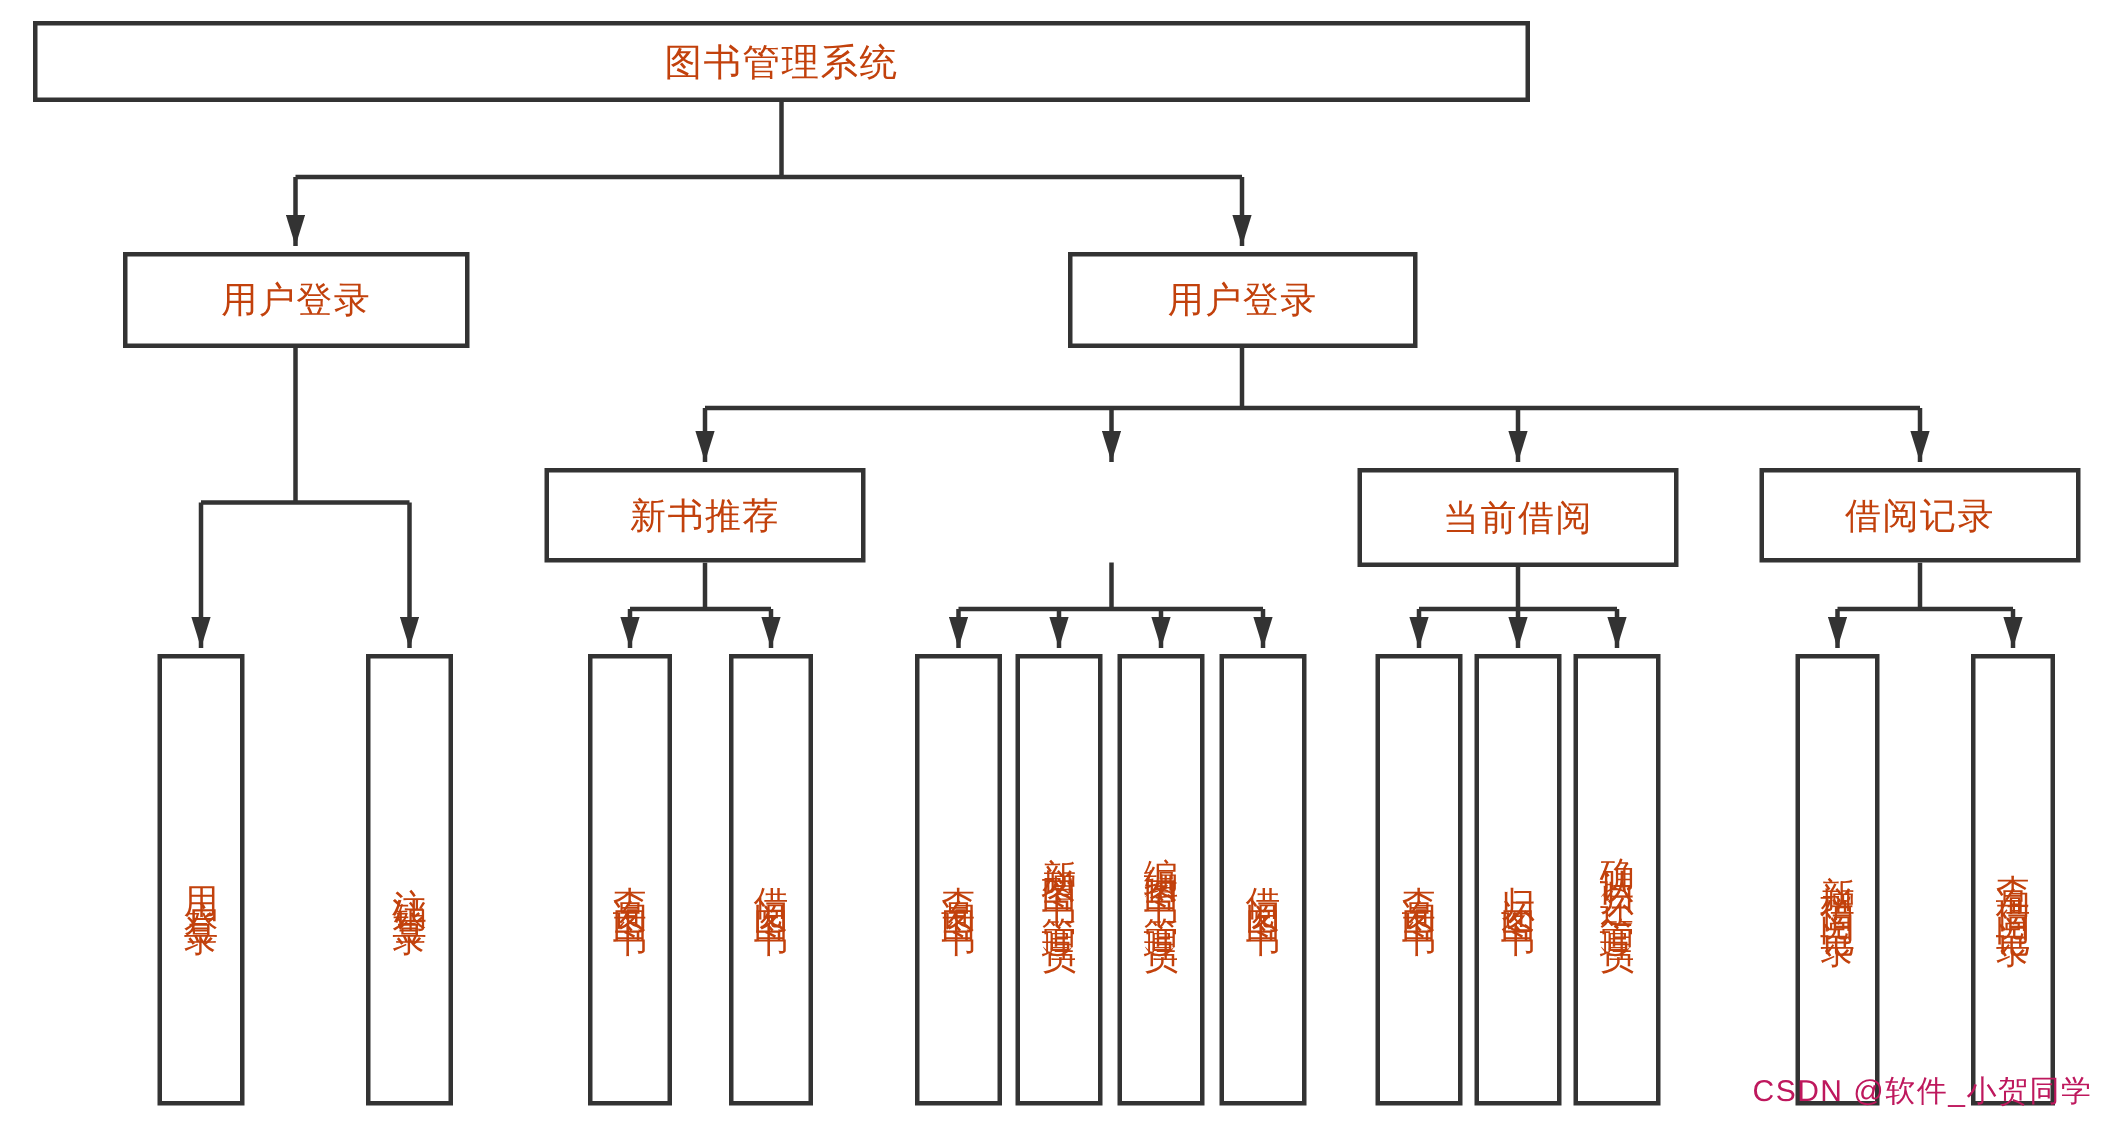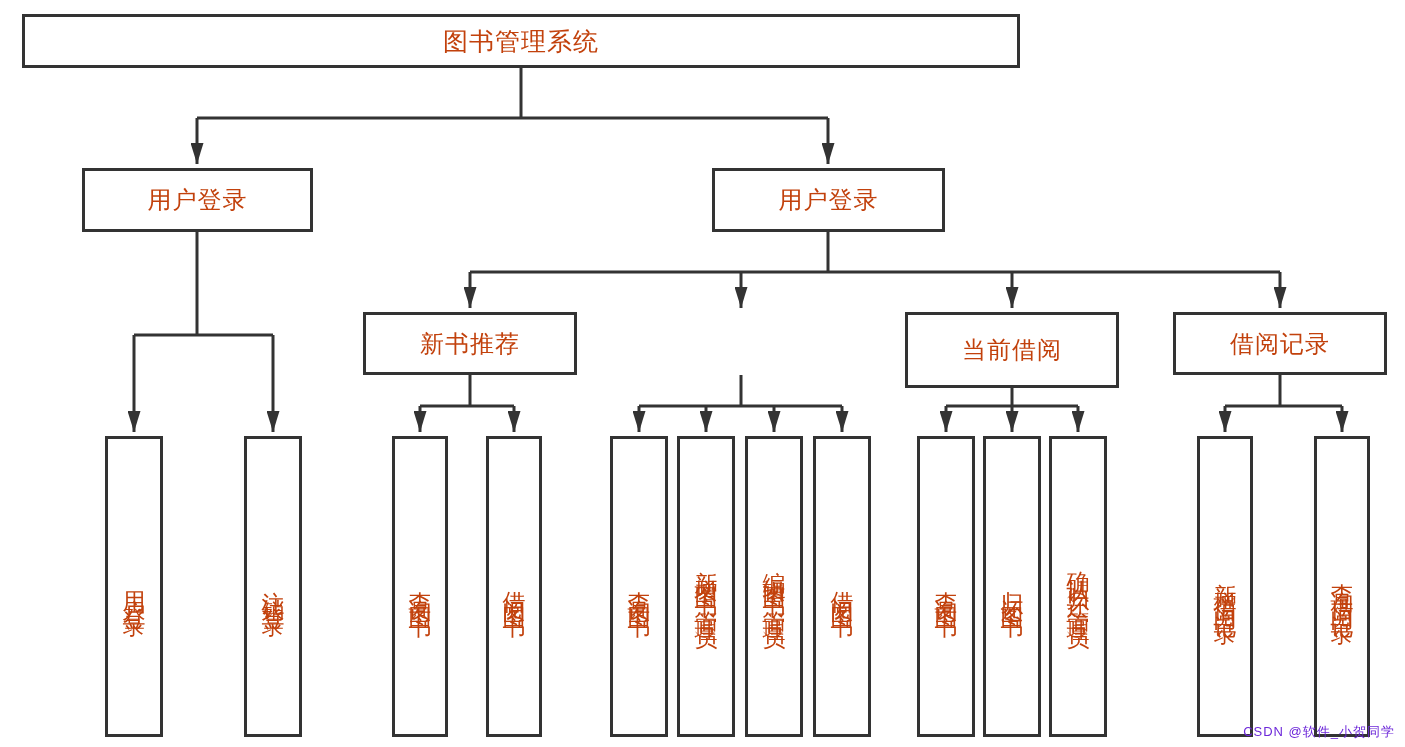--- a/index.html
+++ b/index.html
@@ -45,23 +45,23 @@
     text-orientation: mixed;
     font-size: 23px;
     letter-spacing: 8px;
     line-height: 1;
     padding-top: 4px;
   }
   .watermark {
     position: absolute;
     right: 10px;
     bottom: 6px;
-    font-size: 13px;
+    font-size: 20px;
     letter-spacing: 1px;
-    color: #6d28d9;
+    color: #be185d;
     z-index: 5;
     white-space: nowrap;
   }
 </style>
 </head>
 <body>
 
 <div class="canvas">
 
   <svg class="connectors" viewBox="0 0 1405 747" xmlns="http://www.w3.org/2000/svg">
@@ -113,21 +113,21 @@
       <path d="M1342,406 V432" marker-end="url(#arrow)"></path>
     </g>
   </svg>
 
   <div class="node root" style="left:22px; top:14px; width:998px; height:54px;">图书管理系统</div>
 
   <div class="node" style="left:82px; top:168px; width:231px; height:64px;">用户登录</div>
   <div class="node" style="left:712px; top:168px; width:233px; height:64px;">用户登录</div>
 
   <div class="node" style="left:363px; top:312px; width:214px; height:63px;">新书推荐</div>
-  <div class="node" style="left:905px; top:312px; width:214px; height:76px;">当前借阅</div>
+  <div class="node" style="left:905px; top:312px; width:214px; height:66px;">当前借阅</div>
   <div class="node" style="left:1173px; top:312px; width:214px; height:63px;">借阅记录</div>
 
   <div class="node leaf" style="left:105px; top:436px; width:58px; height:301px;">用户登录</div>
   <div class="node leaf" style="left:244px; top:436px; width:58px; height:301px;">注销登录</div>
 
   <div class="node leaf" style="left:392px; top:436px; width:56px; height:301px;">查询图书</div>
   <div class="node leaf" style="left:486px; top:436px; width:56px; height:301px;">借阅图书</div>
 
   <div class="node leaf" style="left:610px; top:436px; width:58px; height:301px;">查询图书</div>
   <div class="node leaf" style="left:677px; top:436px; width:58px; height:301px;">新增图书（管理员）</div>

